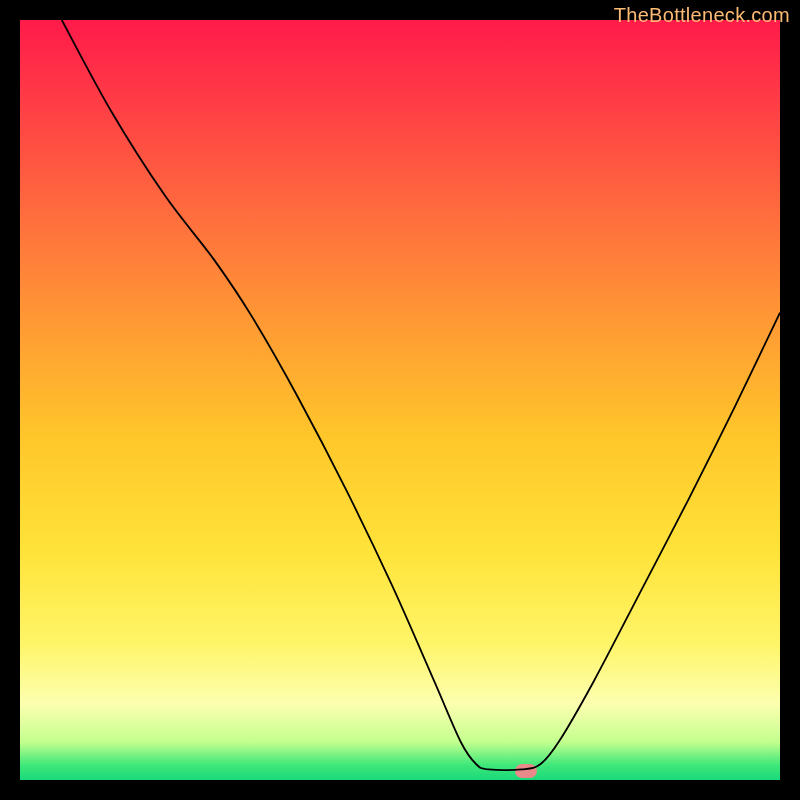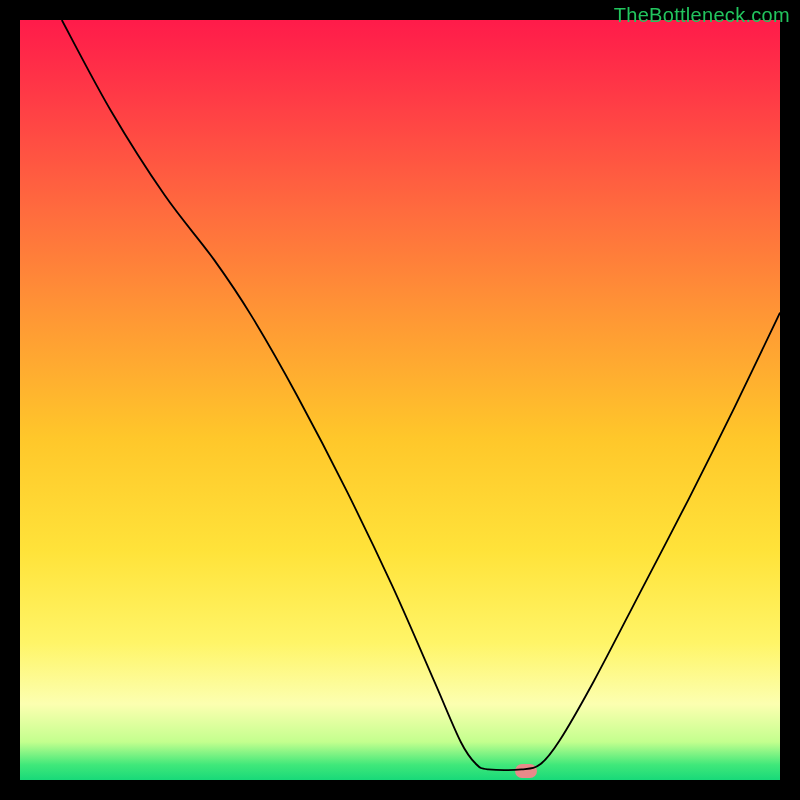--- a/index.html
+++ b/index.html
@@ -14,21 +14,21 @@
   .frame {
     position: relative;
     width: 800px;
     height: 800px;
     background: #000;
   }
   .watermark {
     position: absolute;
     top: 4px;
     right: 10px;
-    color: #22c55e;
+    color: #fdba74;
     font-size: 20px;
     font-weight: 500;
     letter-spacing: 0.3px;
     z-index: 4;
   }
   .plot {
     position: absolute;
     left: 20px;
     top: 20px;
     width: 760px;

